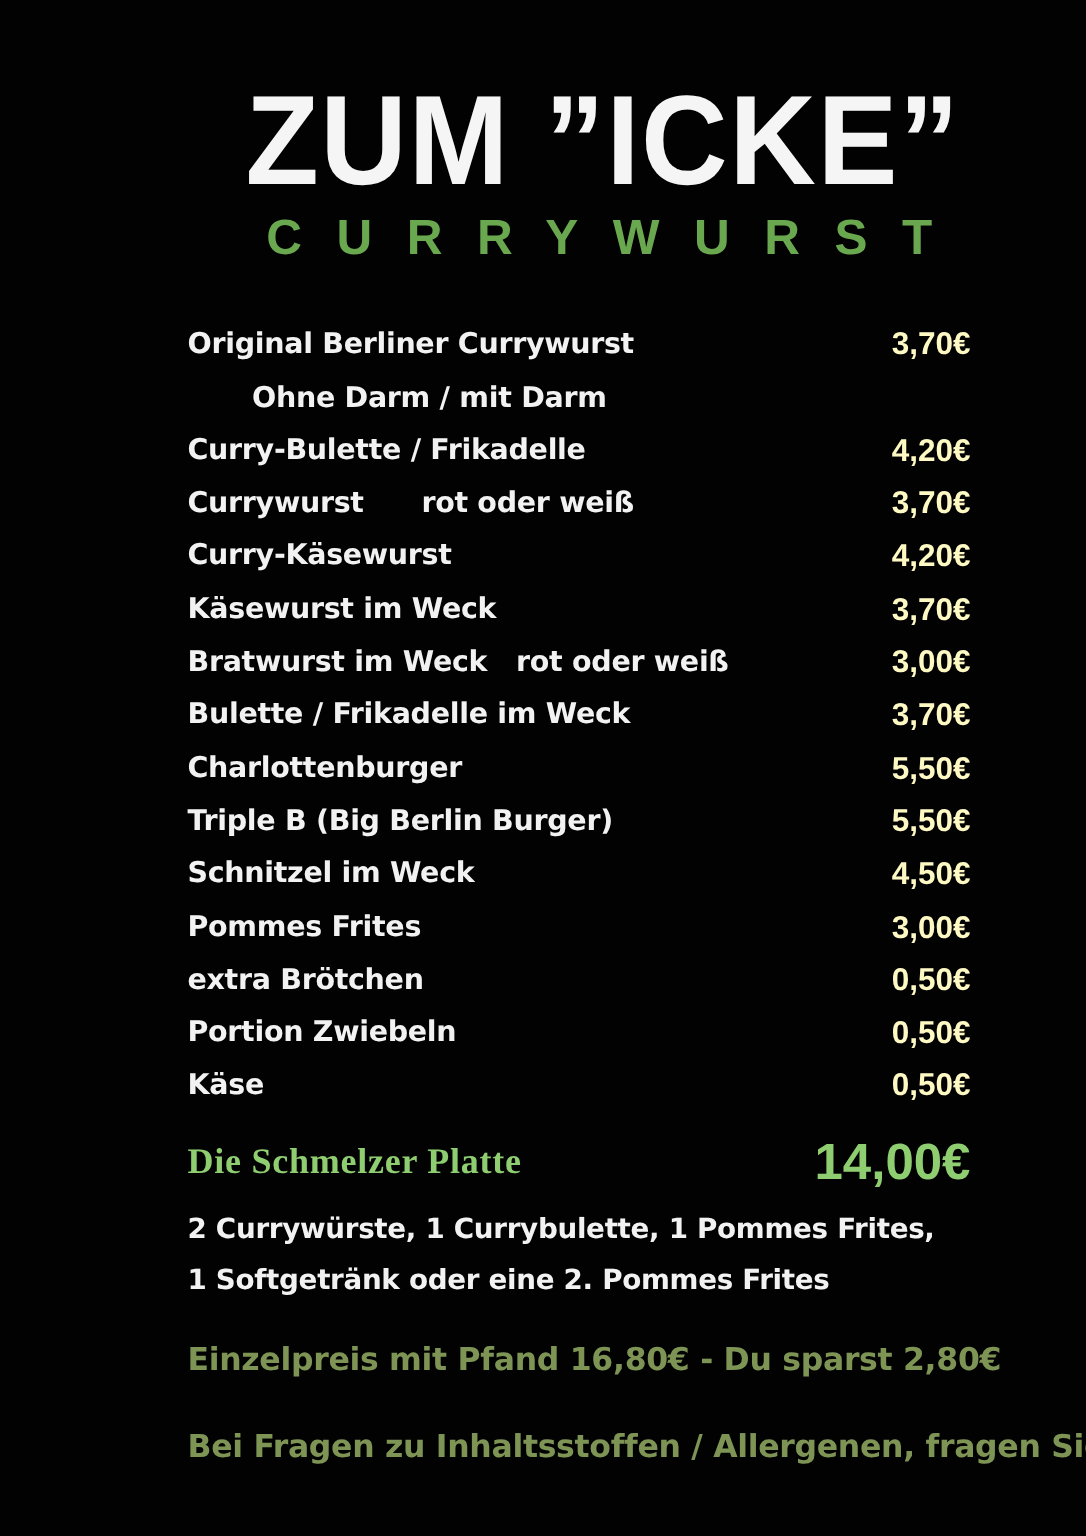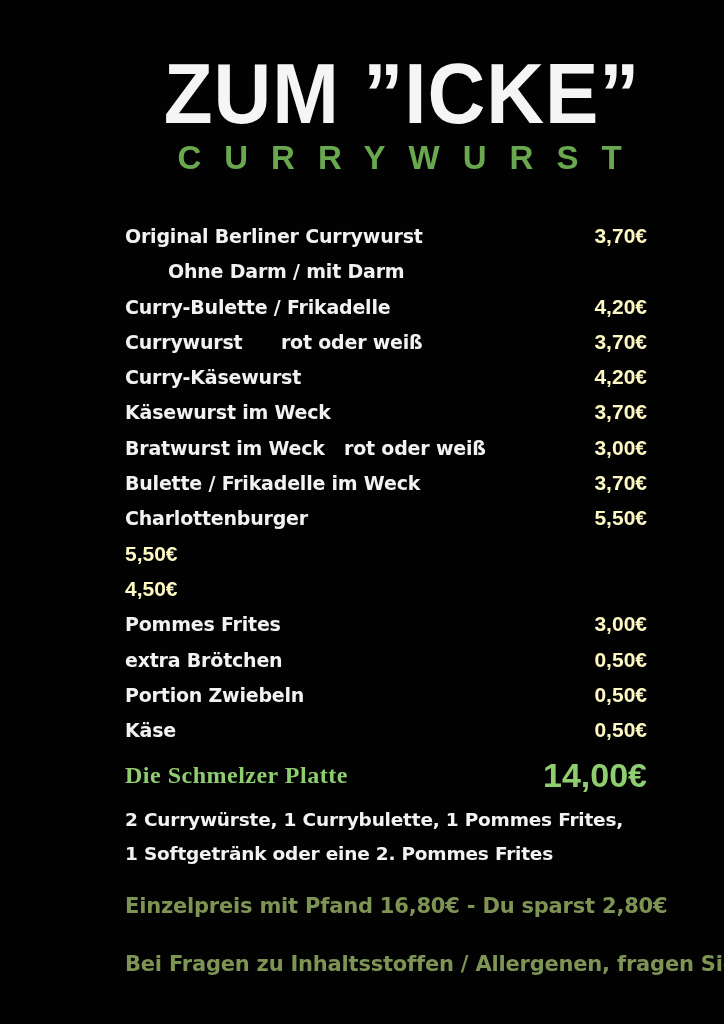--- a/index.html
+++ b/index.html
@@ -38,21 +38,21 @@
     line-height: 1.1;
   }
   
   .menu {
     margin: 42px 117px 0 85px;
   }
   .row {
     height: 35.3px;
     display: flex;
     justify-content: space-between;
-    align-items: center;
+    align-items: flex-start;
   }
   .nm {
     color: #f2f2f2;
     font-size: 19px;
     font-weight: bold;
     letter-spacing: -0.2px;
     white-space: pre; 
     font-family: "DejaVu Sans", sans-serif;
   }
   .nm.indent { padding-left: 43px; }
@@ -152,23 +152,25 @@
     </div>
     <div class="row">
       <span class="nm">Bulette / Frikadelle im Weck</span>
       <span class="pr">3,70€</span>
     </div>
     <div class="row">
       <span class="nm">Charlottenburger</span>
       <span class="pr">5,50€</span>
     </div>
     <div class="row">
+      <span class="nm">Triple B (Big Berlin Burger)</span>
       <span class="pr">5,50€</span>
     </div>
     <div class="row">
+      <span class="nm">Schnitzel im Weck</span>
       <span class="pr">4,50€</span>
     </div>
     <div class="row">
       <span class="nm">Pommes Frites</span>
       <span class="pr">3,00€</span>
     </div>
     <div class="row">
       <span class="nm">extra Brötchen</span>
       <span class="pr">0,50€</span>
     </div>

